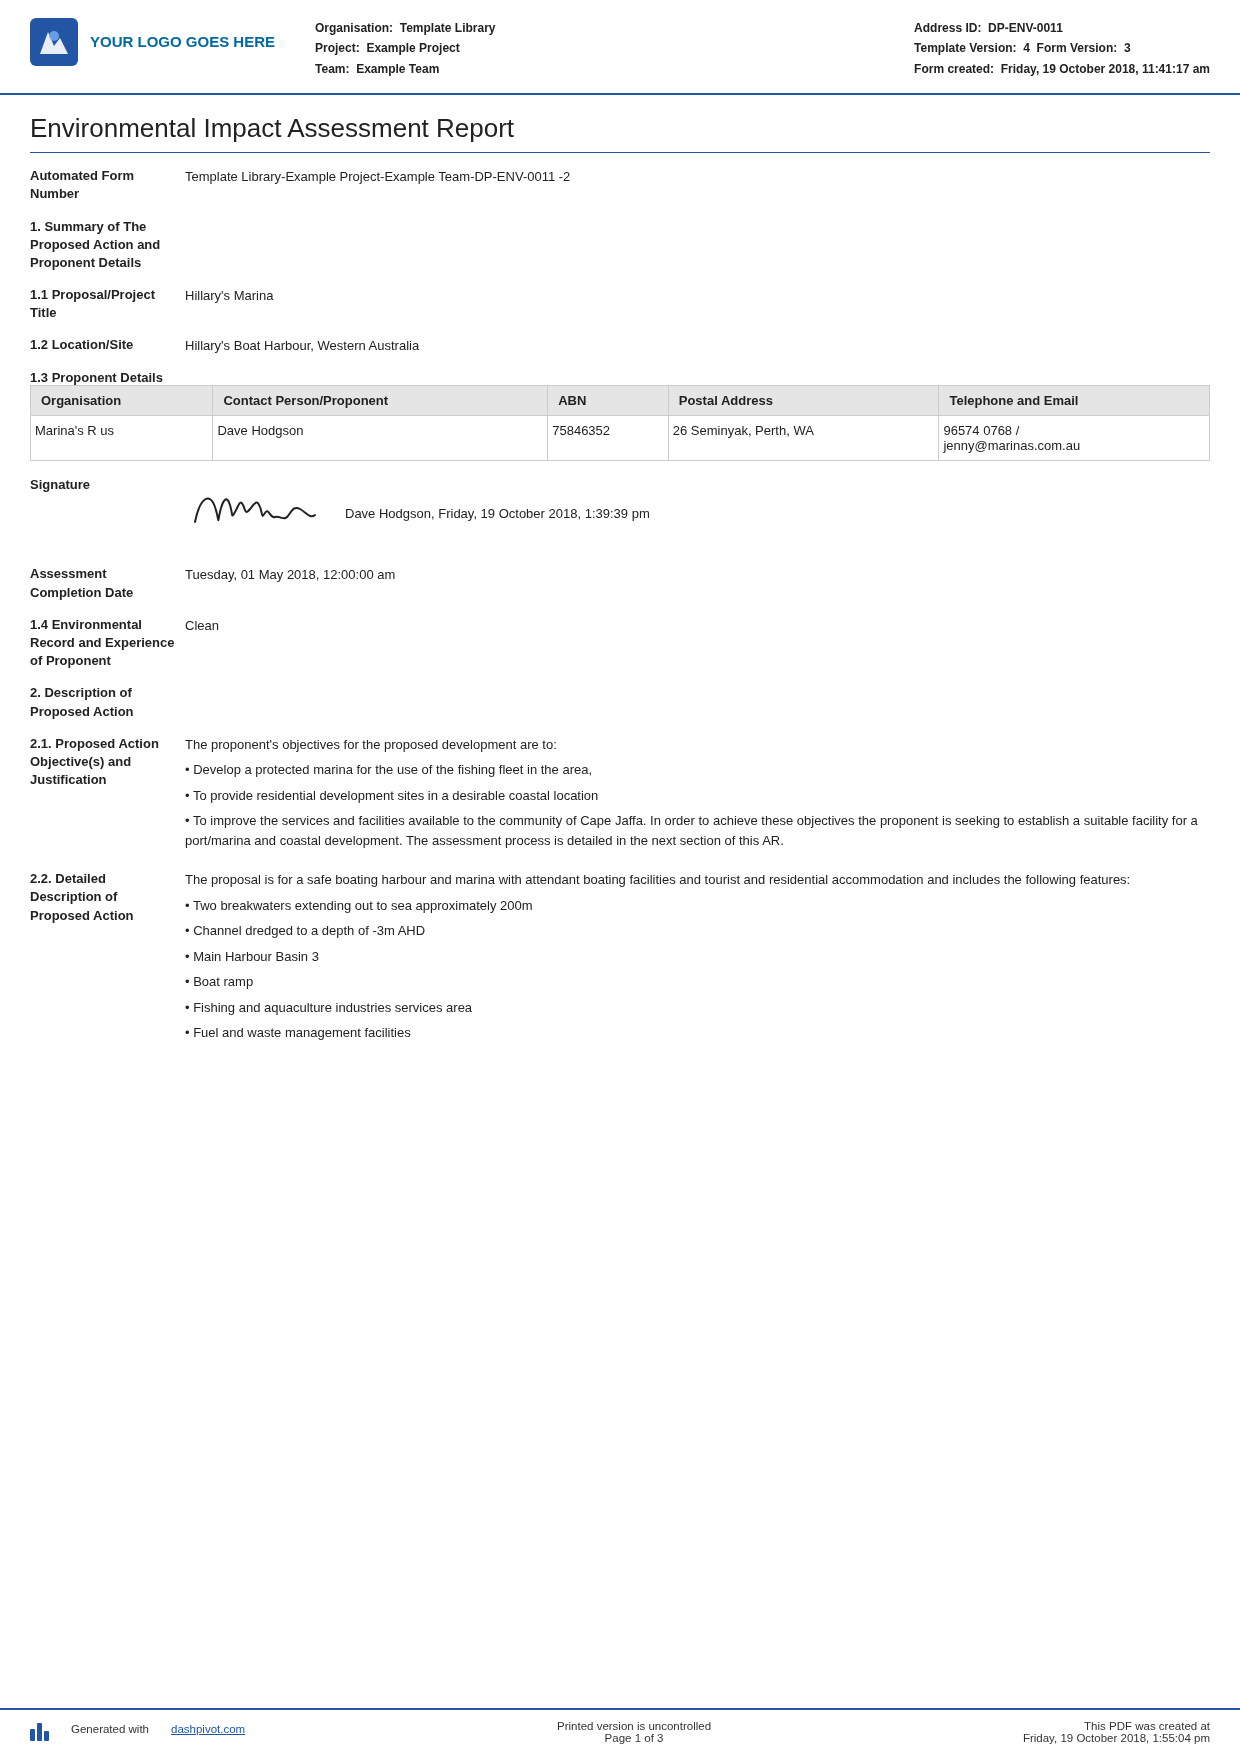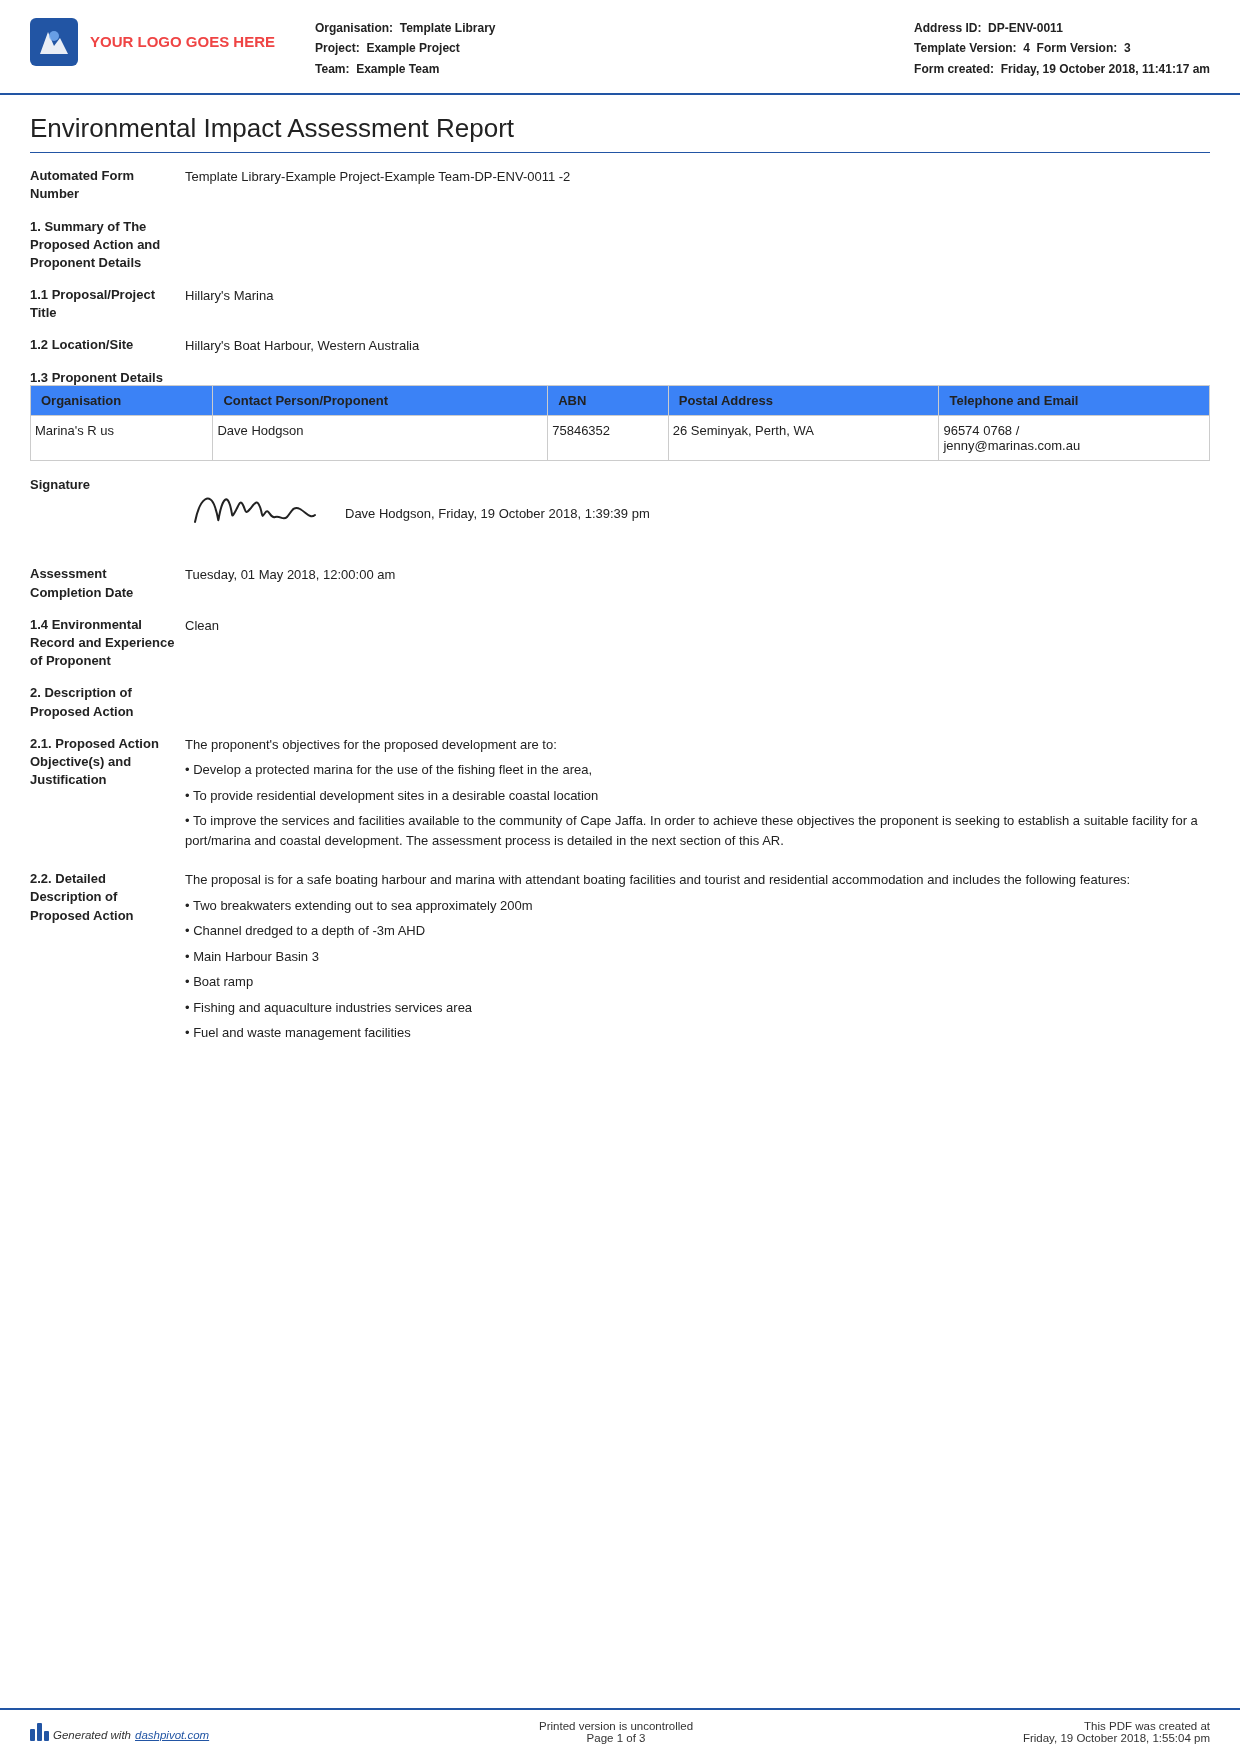--- a/index.html
+++ b/index.html
@@ -34,21 +34,21 @@
     }
     .logo-icon {
       width: 48px;
       height: 48px;
       margin-right: 12px;
       flex-shrink: 0;
     }
     .logo-text {
       font-size: 15px;
       font-weight: bold;
-      color: #ef4444;
+      color: #0369a1;
       line-height: 1.3;
     }
     .header-meta {
       flex: 1;
       font-size: 12px;
       line-height: 1.7;
     }
     .header-meta span { font-weight: bold; }
     .header-right {
       font-size: 12px;
@@ -101,21 +101,21 @@
     }
 
     
     .proponent-table {
       width: 100%;
       border-collapse: collapse;
       margin-bottom: 16px;
       font-size: 13px;
     }
     .proponent-table th {
-      background: #3b82f6;
+      background: #e5e5e5;
       border: 1px solid #ccc;
       padding: 7px 10px;
       text-align: left;
       font-weight: bold;
     }
     .proponent-table td {
       border: 1px solid #ccc;
       padding: 7px 4px;
       vertical-align: top;
     }
@@ -165,23 +165,22 @@
       padding: 10px 30px;
       display: flex;
       justify-content: space-between;
       align-items: center;
       font-size: 11.5px;
       color: #333;
       margin-top: auto;
     }
     .footer-left {
       display: flex;
-      align-items: flex-end;
-      gap: 4px;
-      font-style: italic;
+      align-items: flex-start;
+      gap: 22px;
     }
     .footer-logo {
       display: flex;
       align-items: flex-end;
       gap: 2px;
     }
     .footer-bar {
       background: #2255a4;
       border-radius: 1px;
     }

